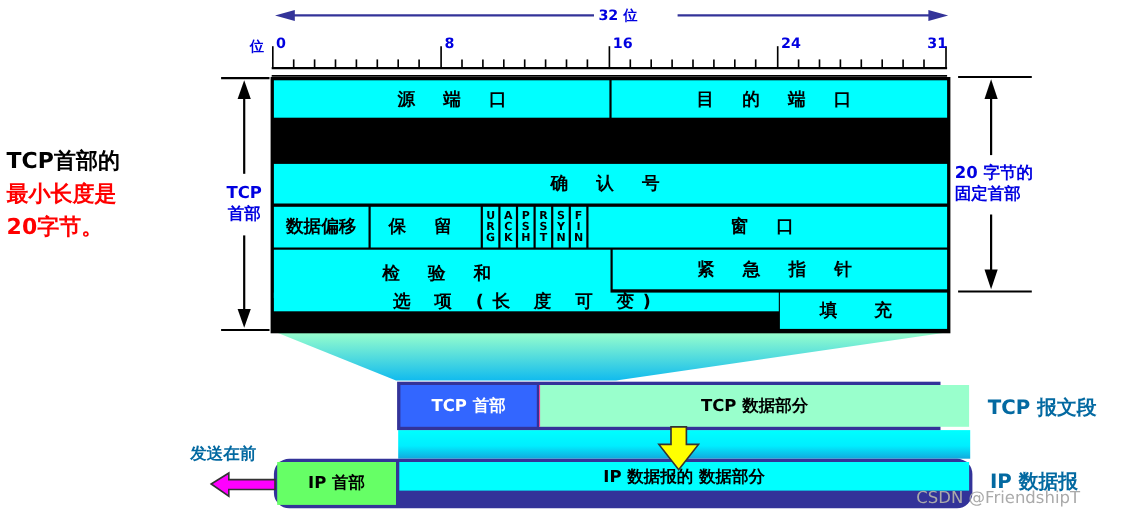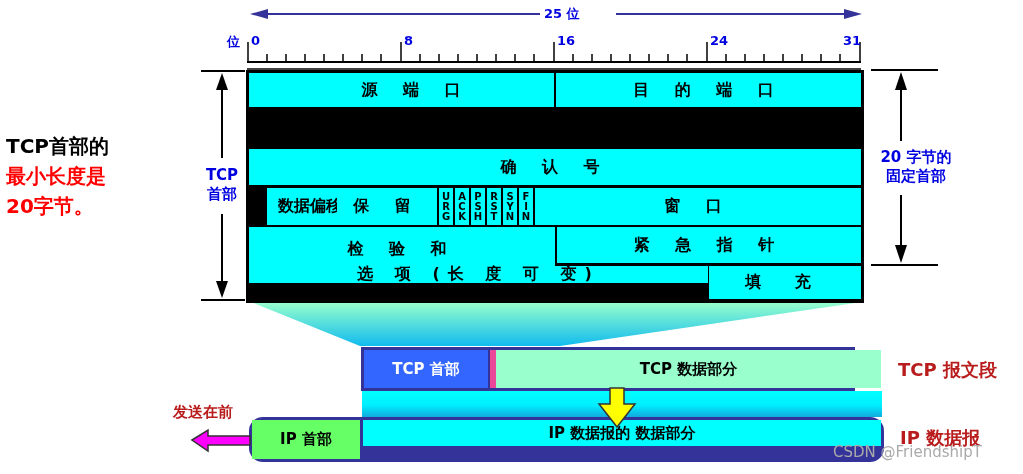--- a/index.html
+++ b/index.html
@@ -4,21 +4,21 @@
 <style>
   html, body { margin:0; padding:0; background:#ffffff; }
   body { width:1023px; height:474px; position:relative; overflow:hidden;
          font-family:"DejaVu Sans", "Liberation Sans", sans-serif; font-weight:bold; }
   .abs { position:absolute; }
   svg.overlay { position:absolute; left:0; top:0; }
   .cell { position:absolute; background:#00ffff; display:flex; align-items:center; justify-content:center;
           font-size:16px; color:#000; letter-spacing:10px; box-sizing:border-box; }
   .flag { position:absolute; background:#00ffff; font-size:10px; line-height:10px; color:#000;
           display:flex; flex-direction:column; align-items:center; justify-content:center; text-align:center; }
-  .lbl { position:absolute; font-size:16px; color:#b91c1c; white-space:nowrap; }
+  .lbl { position:absolute; font-size:16px; color:#0369a1; white-space:nowrap; }
   .blue { color:#0000e0; }
   .red { color:#ff0000; }
 </style>
 </head>
 <body>
 
 <svg class="overlay" width="1023" height="474">
   <defs>
     <linearGradient id="funnel" x1="0" y1="0" x2="0" y2="1">
       <stop offset="0" stop-color="#99ffcc"></stop>
@@ -94,21 +94,21 @@
     <line x1="901" y1="195" x2="901" y2="250" stroke="#000" stroke-width="2"></line>
     <polygon points="901,72 895,90 907,90" fill="#000"></polygon>
     <polygon points="901,263 895,245 907,245" fill="#000"></polygon>
   </g>
 
   <polygon points="251,302 862,302 560,346 360,346" fill="url(#funnel)"></polygon>
 
   <rect x="362" y="391" width="520" height="26" fill="url(#band)"></rect>
 </svg>
 
-<div class="lbl blue" style="left:540px;top:5px;font-size:13px;background:#fff;padding:0 4px;">25 位</div>
+<div class="lbl blue" style="left:540px;top:5px;font-size:13px;background:#fff;padding:0 4px;">32 位</div>
 <div class="lbl blue" style="left:227px;top:33px;font-size:13px;">位</div>
 <div class="lbl blue" style="left:251px;top:33px;font-size:13px;">0</div>
 <div class="lbl blue" style="left:404px;top:33px;font-size:13px;">8</div>
 <div class="lbl blue" style="left:557px;top:33px;font-size:13px;">16</div>
 <div class="lbl blue" style="left:710px;top:33px;font-size:13px;">24</div>
 <div class="lbl blue" style="left:843px;top:33px;font-size:13px;">31</div>
 
 <div class="abs" style="left:246px;top:70px;width:618px;height:233px;background:#000;">
 
   <div class="cell" style="left:3px;top:3px;width:305px;height:34px;padding-left:29px;">
@@ -116,21 +116,21 @@
     </div>
   <div class="cell" style="left:310px;top:3px;width:305px;height:34px;">
       <span>目 的 端 口</span>
     </div>
 
 
   <div class="cell" style="left:3px;top:79px;width:612px;height:36px;">
       <span>确 认 号</span>
     </div>
 
-  <div class="cell" style="left:3px;top:118px;width:86px;height:37px;letter-spacing:0;margin-left:18px;">
+  <div class="cell" style="left:3px;top:118px;width:86px;height:37px;letter-spacing:0;">
       <span>数据偏移</span>
     </div>
   <div class="cell" style="left:91px;top:118px;width:100px;height:37px;">
       <span>保 留</span>
     </div>
   <div class="flag" style="left:193px;top:118px;width:14px;height:37px;">
     <span>U</span>
       <span>R</span>
       <span>G</span>
     </div>
@@ -182,28 +182,28 @@
   <div style="color:#000;">TCP首部的</div>
   <div class="red">最小长度是</div>
   <div class="red">20字节。</div>
 </div>
 
 <div class="abs blue" style="left:198px;top:166px;font-size:15px;line-height:19px;text-align:center;width:48px;">
   <div>TCP</div>
   <div>首部</div>
 </div>
 
-<div class="abs blue" style="left:868px;top:148px;font-size:15px;line-height:19px;text-align:center;width:96px;">
+<div class="abs blue" style="left:868px;top:148px;font-size:15px;line-height:19px;width:96px;">
   <div>20 字节的</div>
   <div>固定首部</div>
 </div>
 
 <div class="abs" style="left:361px;top:347px;width:494px;height:44px;background:#333399;">
   <div class="abs" style="left:3px;top:3px;width:124px;height:38px;background:#3366ff;color:#fff;display:flex;align-items:center;justify-content:center;font-size:15px;">TCP 首部</div>
-  <div class="abs" style="left:129px;top:3px;width:391px;height:38px;background:#99ffcc;display:flex;align-items:center;justify-content:center;font-size:15px;border-left:6px solid #ec4899;box-sizing:border-box;">TCP 数据部分</div>
+  <div class="abs" style="left:129px;top:3px;width:391px;height:38px;background:#99ffcc;display:flex;align-items:center;justify-content:center;font-size:15px;border-left:1px solid #ec4899;box-sizing:border-box;">TCP 数据部分</div>
 </div>
 <div class="lbl" style="left:898px;top:358px;font-size:18px;">TCP 报文段</div>
 
 <div class="abs" style="left:249px;top:417px;width:635px;height:45px;background:#333399;border-radius:14px;">
   <div class="abs" style="left:3px;top:3px;width:108px;height:39px;background:#66ff66;display:flex;align-items:center;justify-content:center;font-size:15px;">IP 首部</div>
   <div class="abs" style="left:114px;top:3px;width:518px;height:26px;background:#00ffff;display:flex;align-items:center;justify-content:center;font-size:15px;">IP 数据报的 数据部分</div>
 </div>
 <div class="lbl" style="left:900px;top:426px;font-size:18px;">IP 数据报</div>
 
 <div class="lbl" style="left:173px;top:403px;font-size:15px;">发送在前</div>

